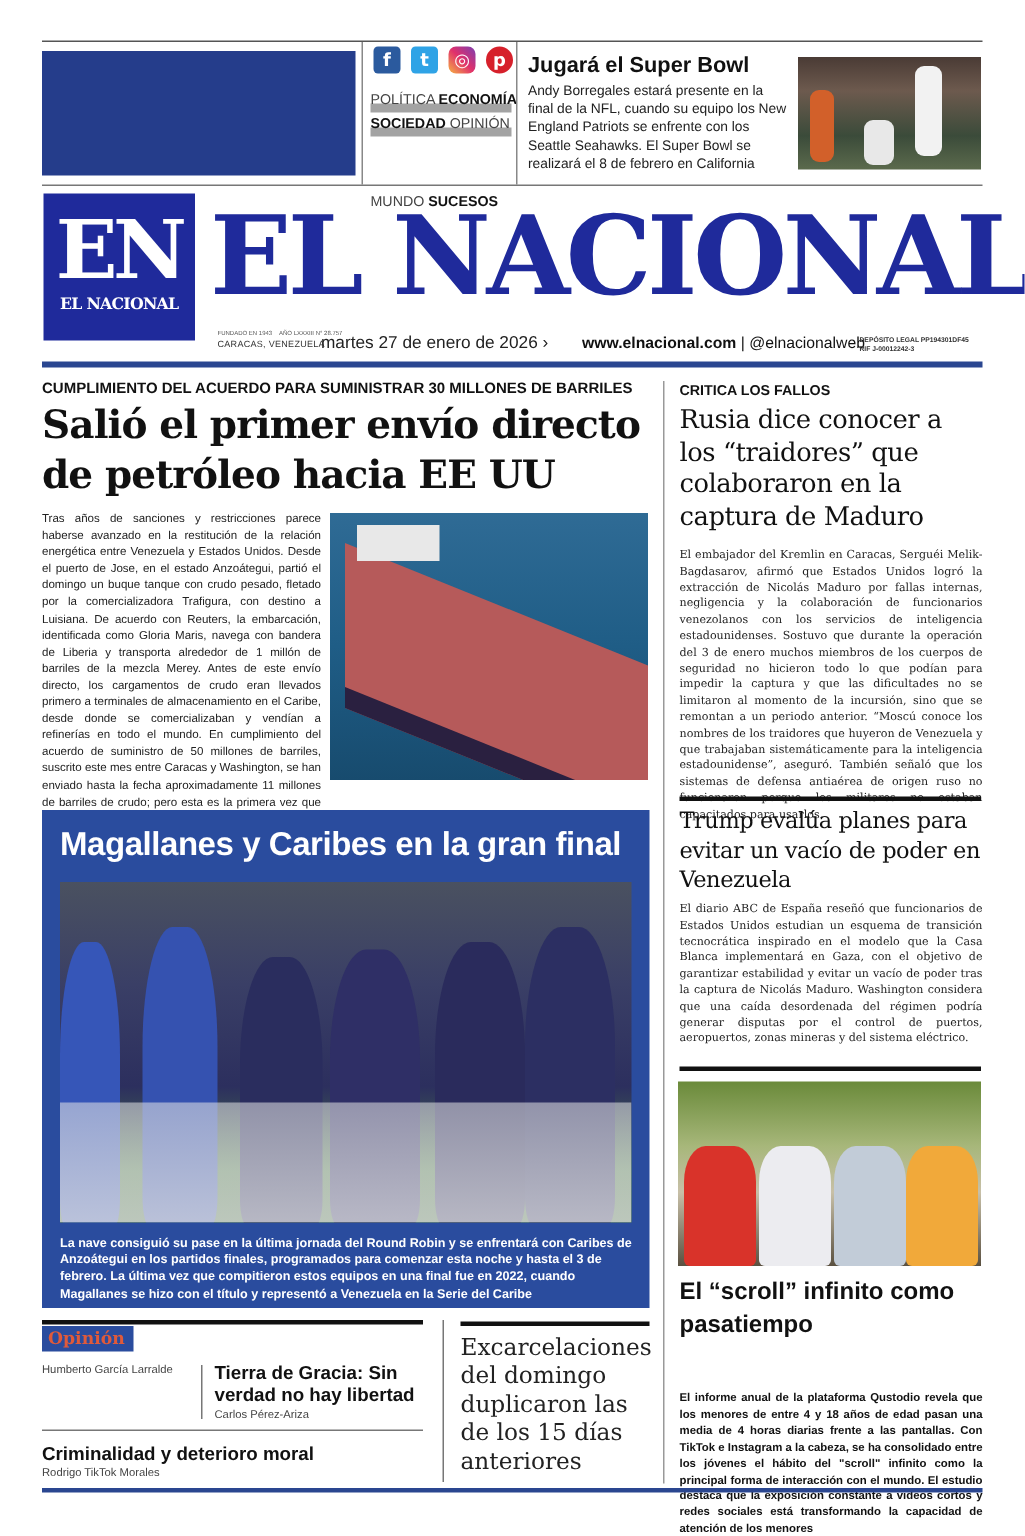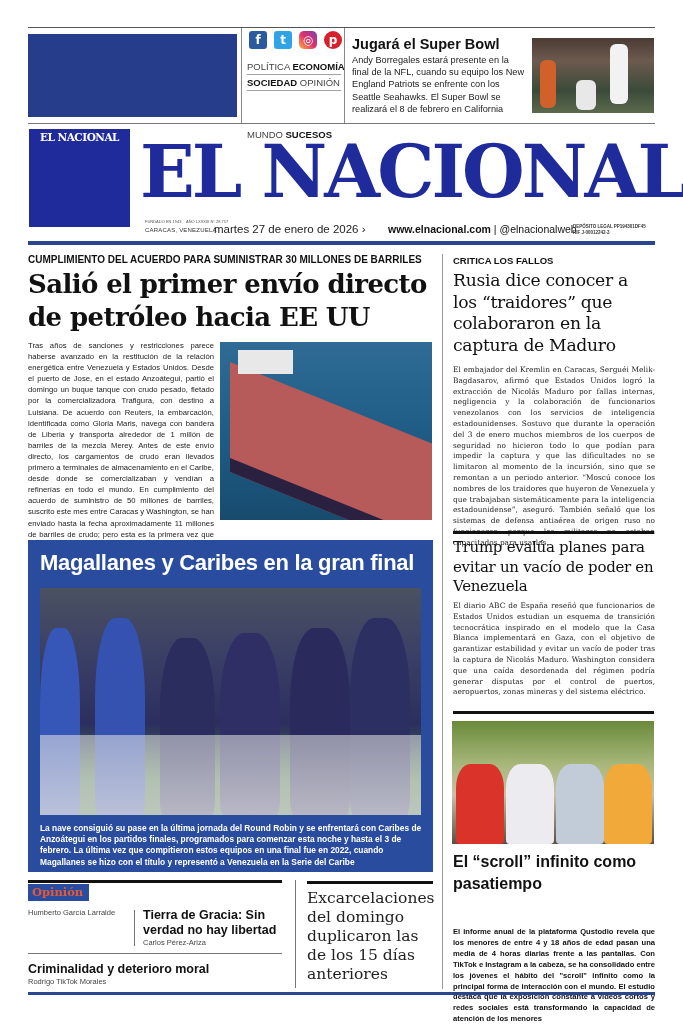--- a/index.html
+++ b/index.html
@@ -13,21 +13,21 @@
   .top-rule2 { left: 28px; top: 123px; width: 627px; height: 1px; background: #777; }
   .ad-box { left: 28px; top: 34px; width: 209px; height: 83px; background: #253d8b; }
   .vsep { width: 1px; background: #888; }
   .social { left: 249px; top: 31px; display: flex; gap: 7px; }
   .soc { width: 18px; height: 18px; border-radius: 3px; color: #fff; font-size: 12px; font-weight: bold; display: flex; align-items: center; justify-content: center; font-family: "DejaVu Sans", sans-serif; }
   .soc.fb { background: #2b5a9e; }
   .soc.tw { background: #2fa3e6; }
   .soc.ig { background: linear-gradient(45deg,#f6b343,#e0306b,#7b3fb2); border-radius: 5px; }
   .soc.pi { background: #d6202b; border-radius: 50%; }
   .sections { left: 247px; top: 59px; width: 94px; font-size: 9.5px; color: #444; }
-  .sec-row { height: 16px; line-height: 16px; border-bottom: 1px solid #a3a3a3; white-space: nowrap; }
+  .sec-row { height: 16px; line-height: 16px; border-bottom: 6px solid #a3a3a3; white-space: nowrap; }
   .sec-row:last-child { border-bottom: none; margin-top: 36px; }
   .sec-row b { color: #111; }
   .sb-title { left: 352px; top: 36px; font-size: 14.5px; font-weight: bold; color: #111; }
   .sb-text { left: 352px; top: 54px; width: 175px; font-size: 9.2px; line-height: 12.2px; color: #222; }
   .sb-photo { left: 532px; top: 38px; width: 122px; height: 75px; overflow: hidden;
     background: linear-gradient(180deg,#4a3b35 0%,#6d5a4e 30%,#3b4b3a 70%,#5b6a4c 100%); }
 
   
   .logo-box { left: 29px; top: 129px; width: 101px; height: 98px; background: #1f2a9b; color: #fff; text-align: center; font-family: "DejaVu Serif", serif; }
   .logo-en { font-size: 54px; font-weight: bold; line-height: 58px; margin-top: 8px; letter-spacing: -3px; }
@@ -117,20 +117,21 @@
 <div class="abs sb-title">Jugará el Super Bowl</div>
 <div class="abs sb-text">Andy Borregales estará presente en la final de la NFL, cuando su equipo los New England Patriots se enfrente con los Seattle Seahawks. El Super Bowl se realizará el 8 de febrero en California</div>
 <div class="abs sb-photo">
   <div style="position:absolute;left:78px;top:6px;width:18px;height:60px;background:#f2f2f2;border-radius:6px;"></div>
   <div style="position:absolute;left:8px;top:22px;width:16px;height:48px;background:#d2602a;border-radius:6px;"></div>
   <div style="position:absolute;left:44px;top:42px;width:20px;height:30px;background:#e8e8e8;border-radius:6px;"></div>
 </div>
 <div class="abs top-rule2"></div>
 
 <div class="abs logo-box">
+  <div class="logo-en">EN</div>
   <div class="logo-sub">EL NACIONAL</div>
 </div>
 <div class="abs masthead-title">EL NACIONAL</div>
 <div class="abs mh-small">FUNDADO EN 1943</div>
 <div class="abs mh-small2">AÑO LXXXIII N° 28.757</div>
 <div class="abs mh-city">CARACAS, VENEZUELA</div>
 <div class="abs mh-date">martes 27 de enero de 2026 ›</div>
 <div class="abs mh-web">
   <b>www.elnacional.com</b>
   <span> | </span>

